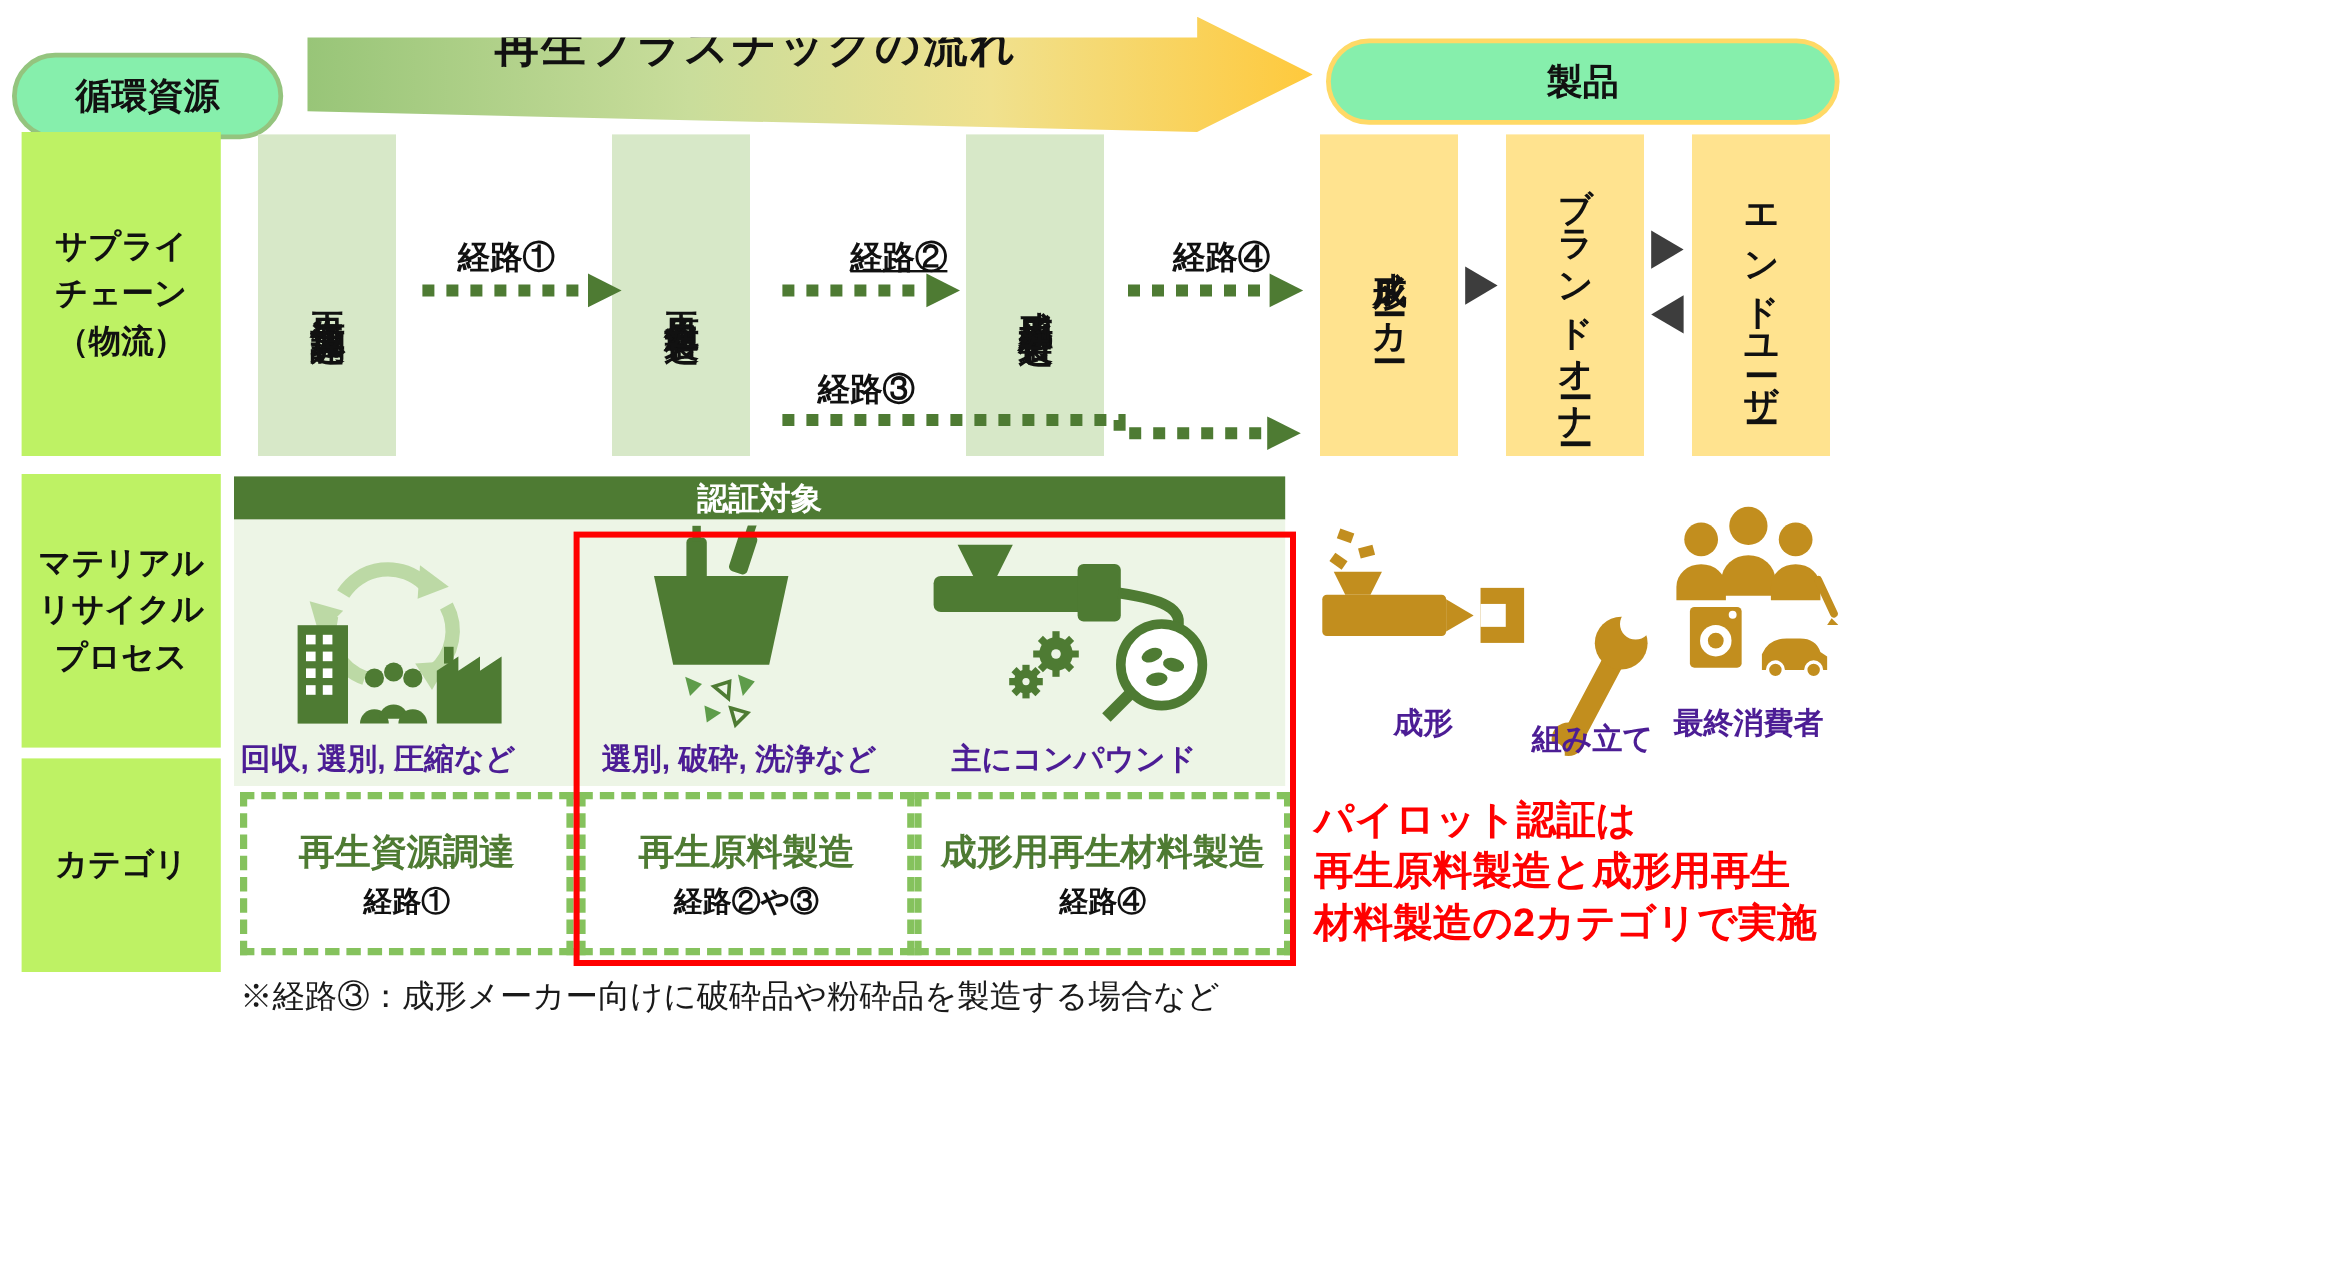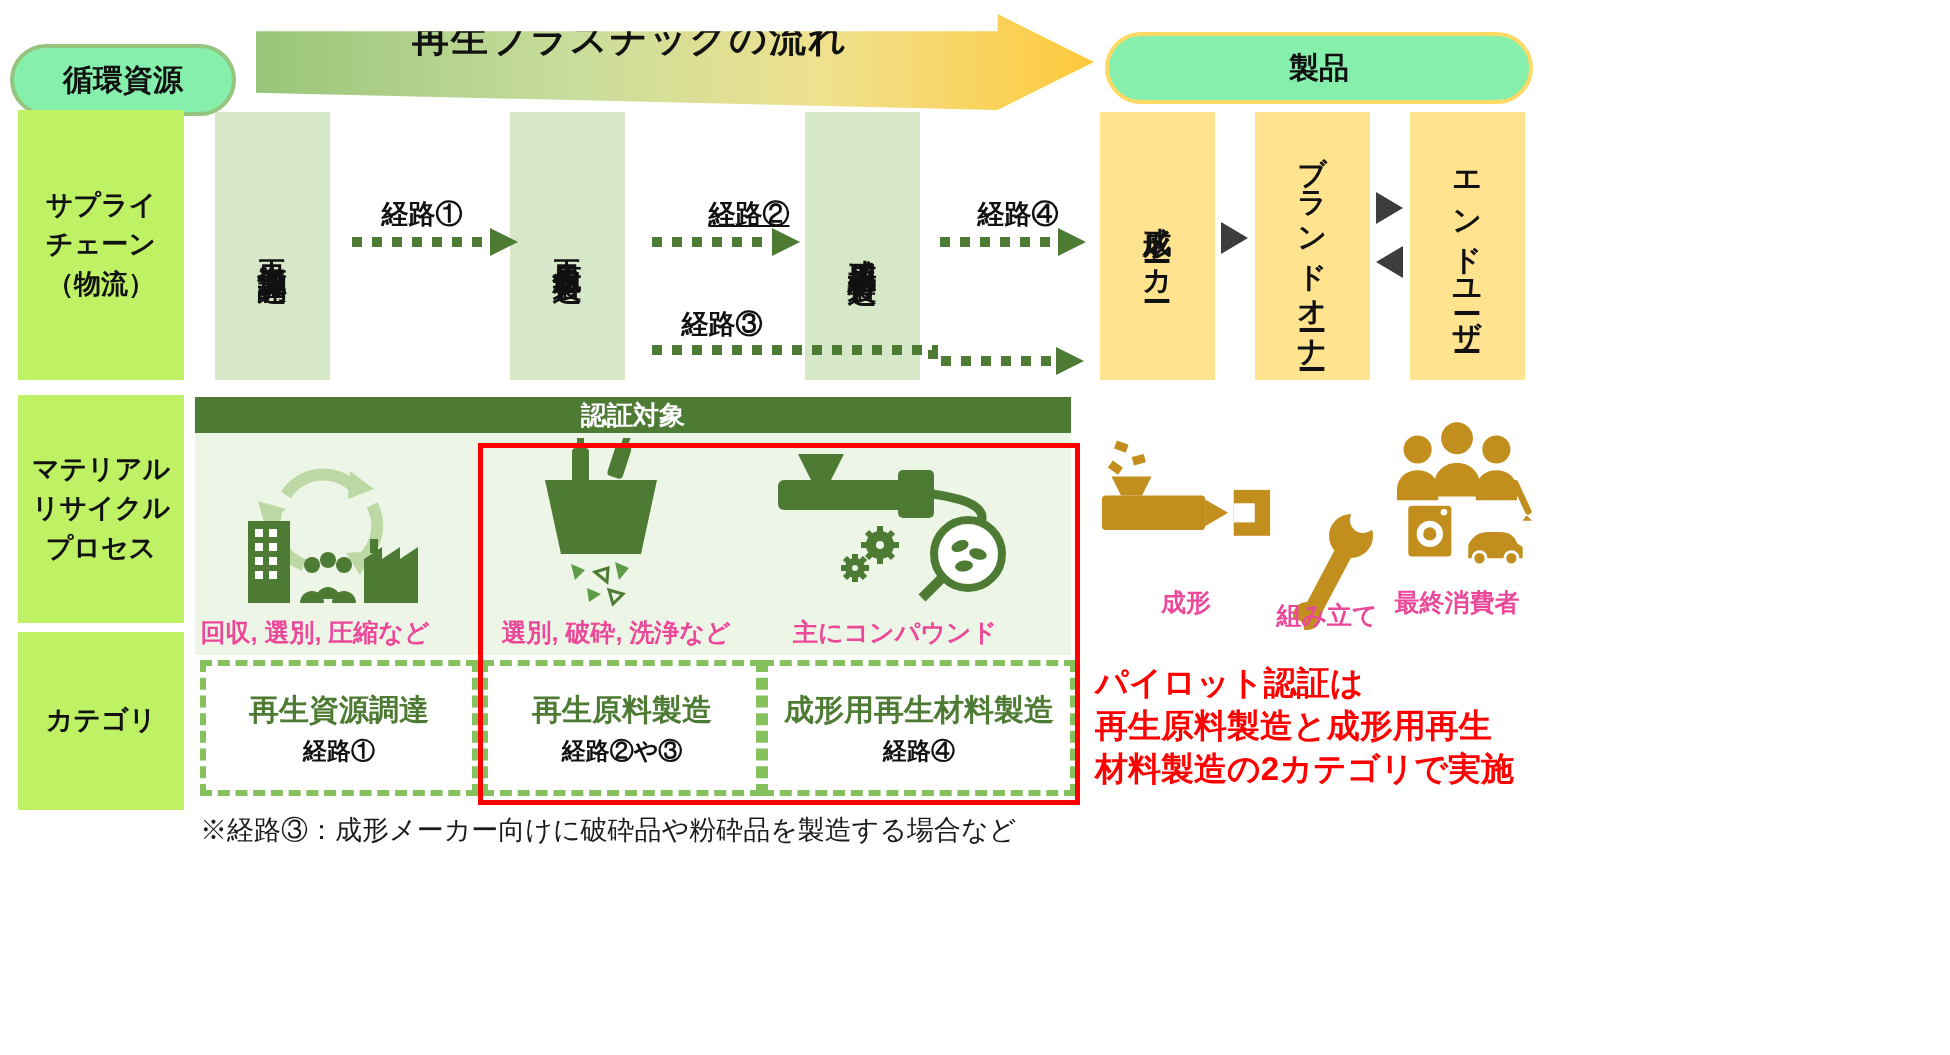--- a/index.html
+++ b/index.html
@@ -43,21 +43,21 @@
   .tri-right{width:0;height:0;border-top:16px solid transparent;border-bottom:16px solid transparent;border-left:27px solid #3d3d3d;}
   .tri-left{width:0;height:0;border-top:16px solid transparent;border-bottom:16px solid transparent;border-right:27px solid #3d3d3d;}
   
   .route-label{position:absolute;width:140px;text-align:center;font-size:27px;font-weight:700;color:#111;}
   
   .cert-banner{
     position:absolute;left:195px;top:397px;width:876px;height:36px;background:#4E7B33;
     color:#fff;font-size:26px;font-weight:700;display:flex;align-items:center;justify-content:center;
   }
   .process-band{position:absolute;left:195px;top:433px;width:876px;height:222px;background:#EDF5E6;}
-  .step-caption{position:absolute;text-align:center;font-size:25px;font-weight:700;color:#ec4899;}
+  .step-caption{position:absolute;text-align:center;font-size:25px;font-weight:700;color:#4c1d95;}
   
   .red-rect{position:absolute;left:478px;top:443px;width:592px;height:352px;border:5px solid #FF0000;pointer-events:none;}
   
   .cat-box{
     position:absolute;top:660px;height:124px;background:#fff;border:6px dashed #85C25D;
     display:flex;flex-direction:column;align-items:center;justify-content:center;gap:4px;
   }
   .cat-title{font-size:30px;font-weight:800;color:#4E7B33;}
   .cat-route{font-size:24px;font-weight:700;color:#111;}
   

